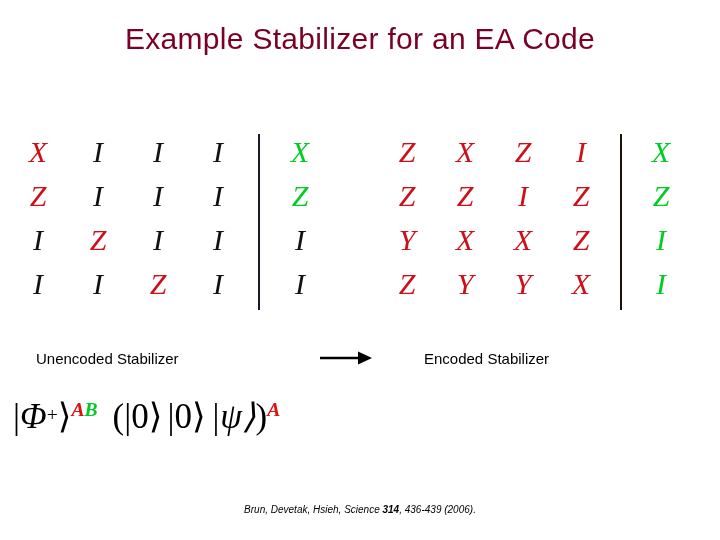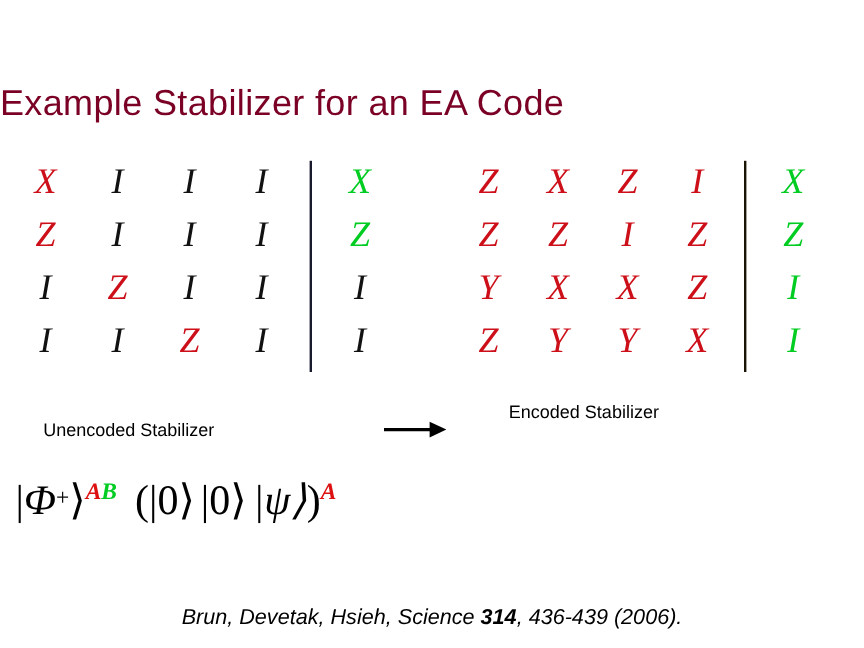--- a/index.html
+++ b/index.html
@@ -15,28 +15,27 @@
     font-family: "Liberation Sans", sans-serif;
     background: #ffffff;
   }
 
   
   #slide-title {
     position: absolute;
     left: 0;
     top: 22px;
     width: 720px;
-    text-align: left;
+    text-align: center;
     font-family: "Liberation Sans", sans-serif;
     font-size: 30px;
     font-weight: 400;
     letter-spacing: 0.3px;
     color: #7b0026;
     white-space: nowrap;
-    margin-top: 48px;
   }
 
   
   #stabilizer-area {
     position: absolute;
     left: 0;
     top: 130px;
     width: 720px;
     height: 200px;
   }
@@ -104,21 +103,21 @@
 
   
   .caption {
     position: absolute;
     font-family: "Liberation Sans", sans-serif;
     font-size: 15px;
     color: #000000;
     white-space: nowrap;
   }
   #caption-unencoded { left: 36px;  top: 350px; }
-  #caption-encoded   { left: 424px; top: 335px; }
+  #caption-encoded   { left: 424px; top: 350px; }
 
   
   #state-formula {
     position: absolute;
     left: 12px;
     top: 396px;
     font-family: "Liberation Serif", serif;
     font-size: 35px;
     color: #000000;
     white-space: nowrap;
@@ -142,21 +141,21 @@
 
   
   #citation {
     position: absolute;
     left: 0;
     top: 504px;
     width: 720px;
     text-align: center;
     font-family: "Liberation Sans", sans-serif;
     font-style: italic;
-    font-size: 18px;
+    font-size: 10px;
     color: #000000;
     white-space: nowrap;
   }
   #citation .vol { font-weight: bold; }
 </style>
 </head>
 <body>
 
 <div id="slide-title">Example Stabilizer for an EA Code</div>
 

